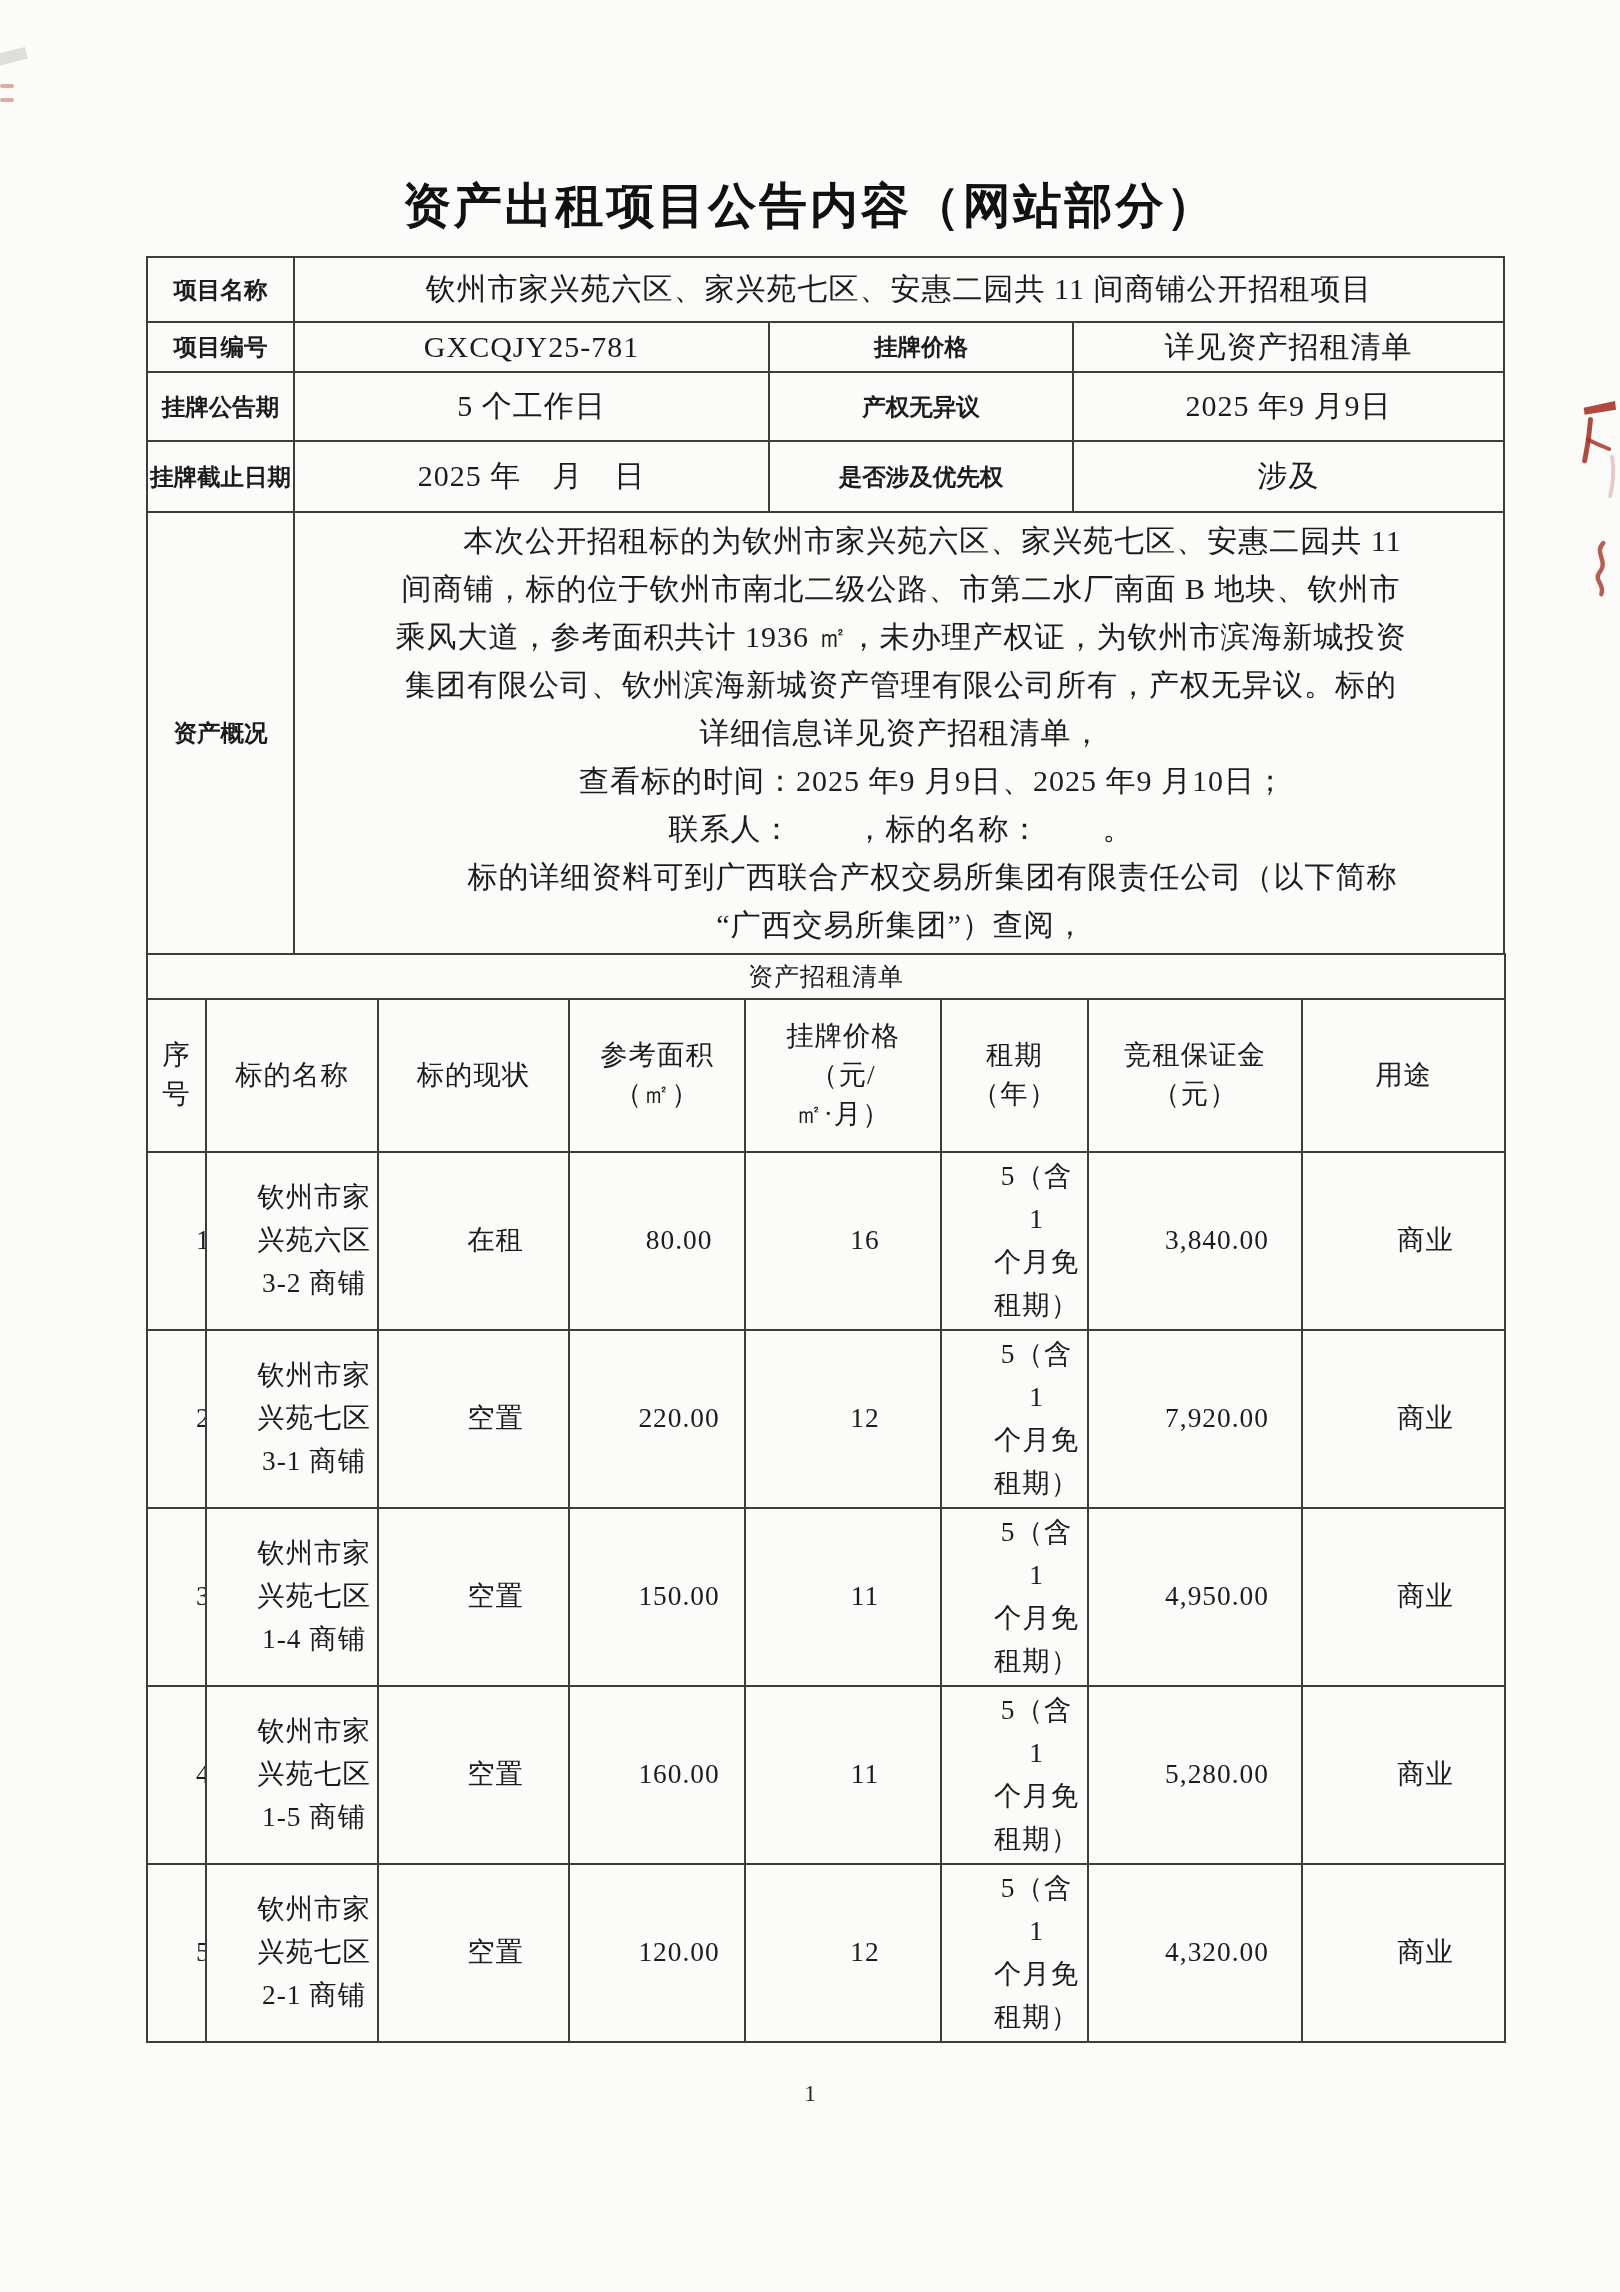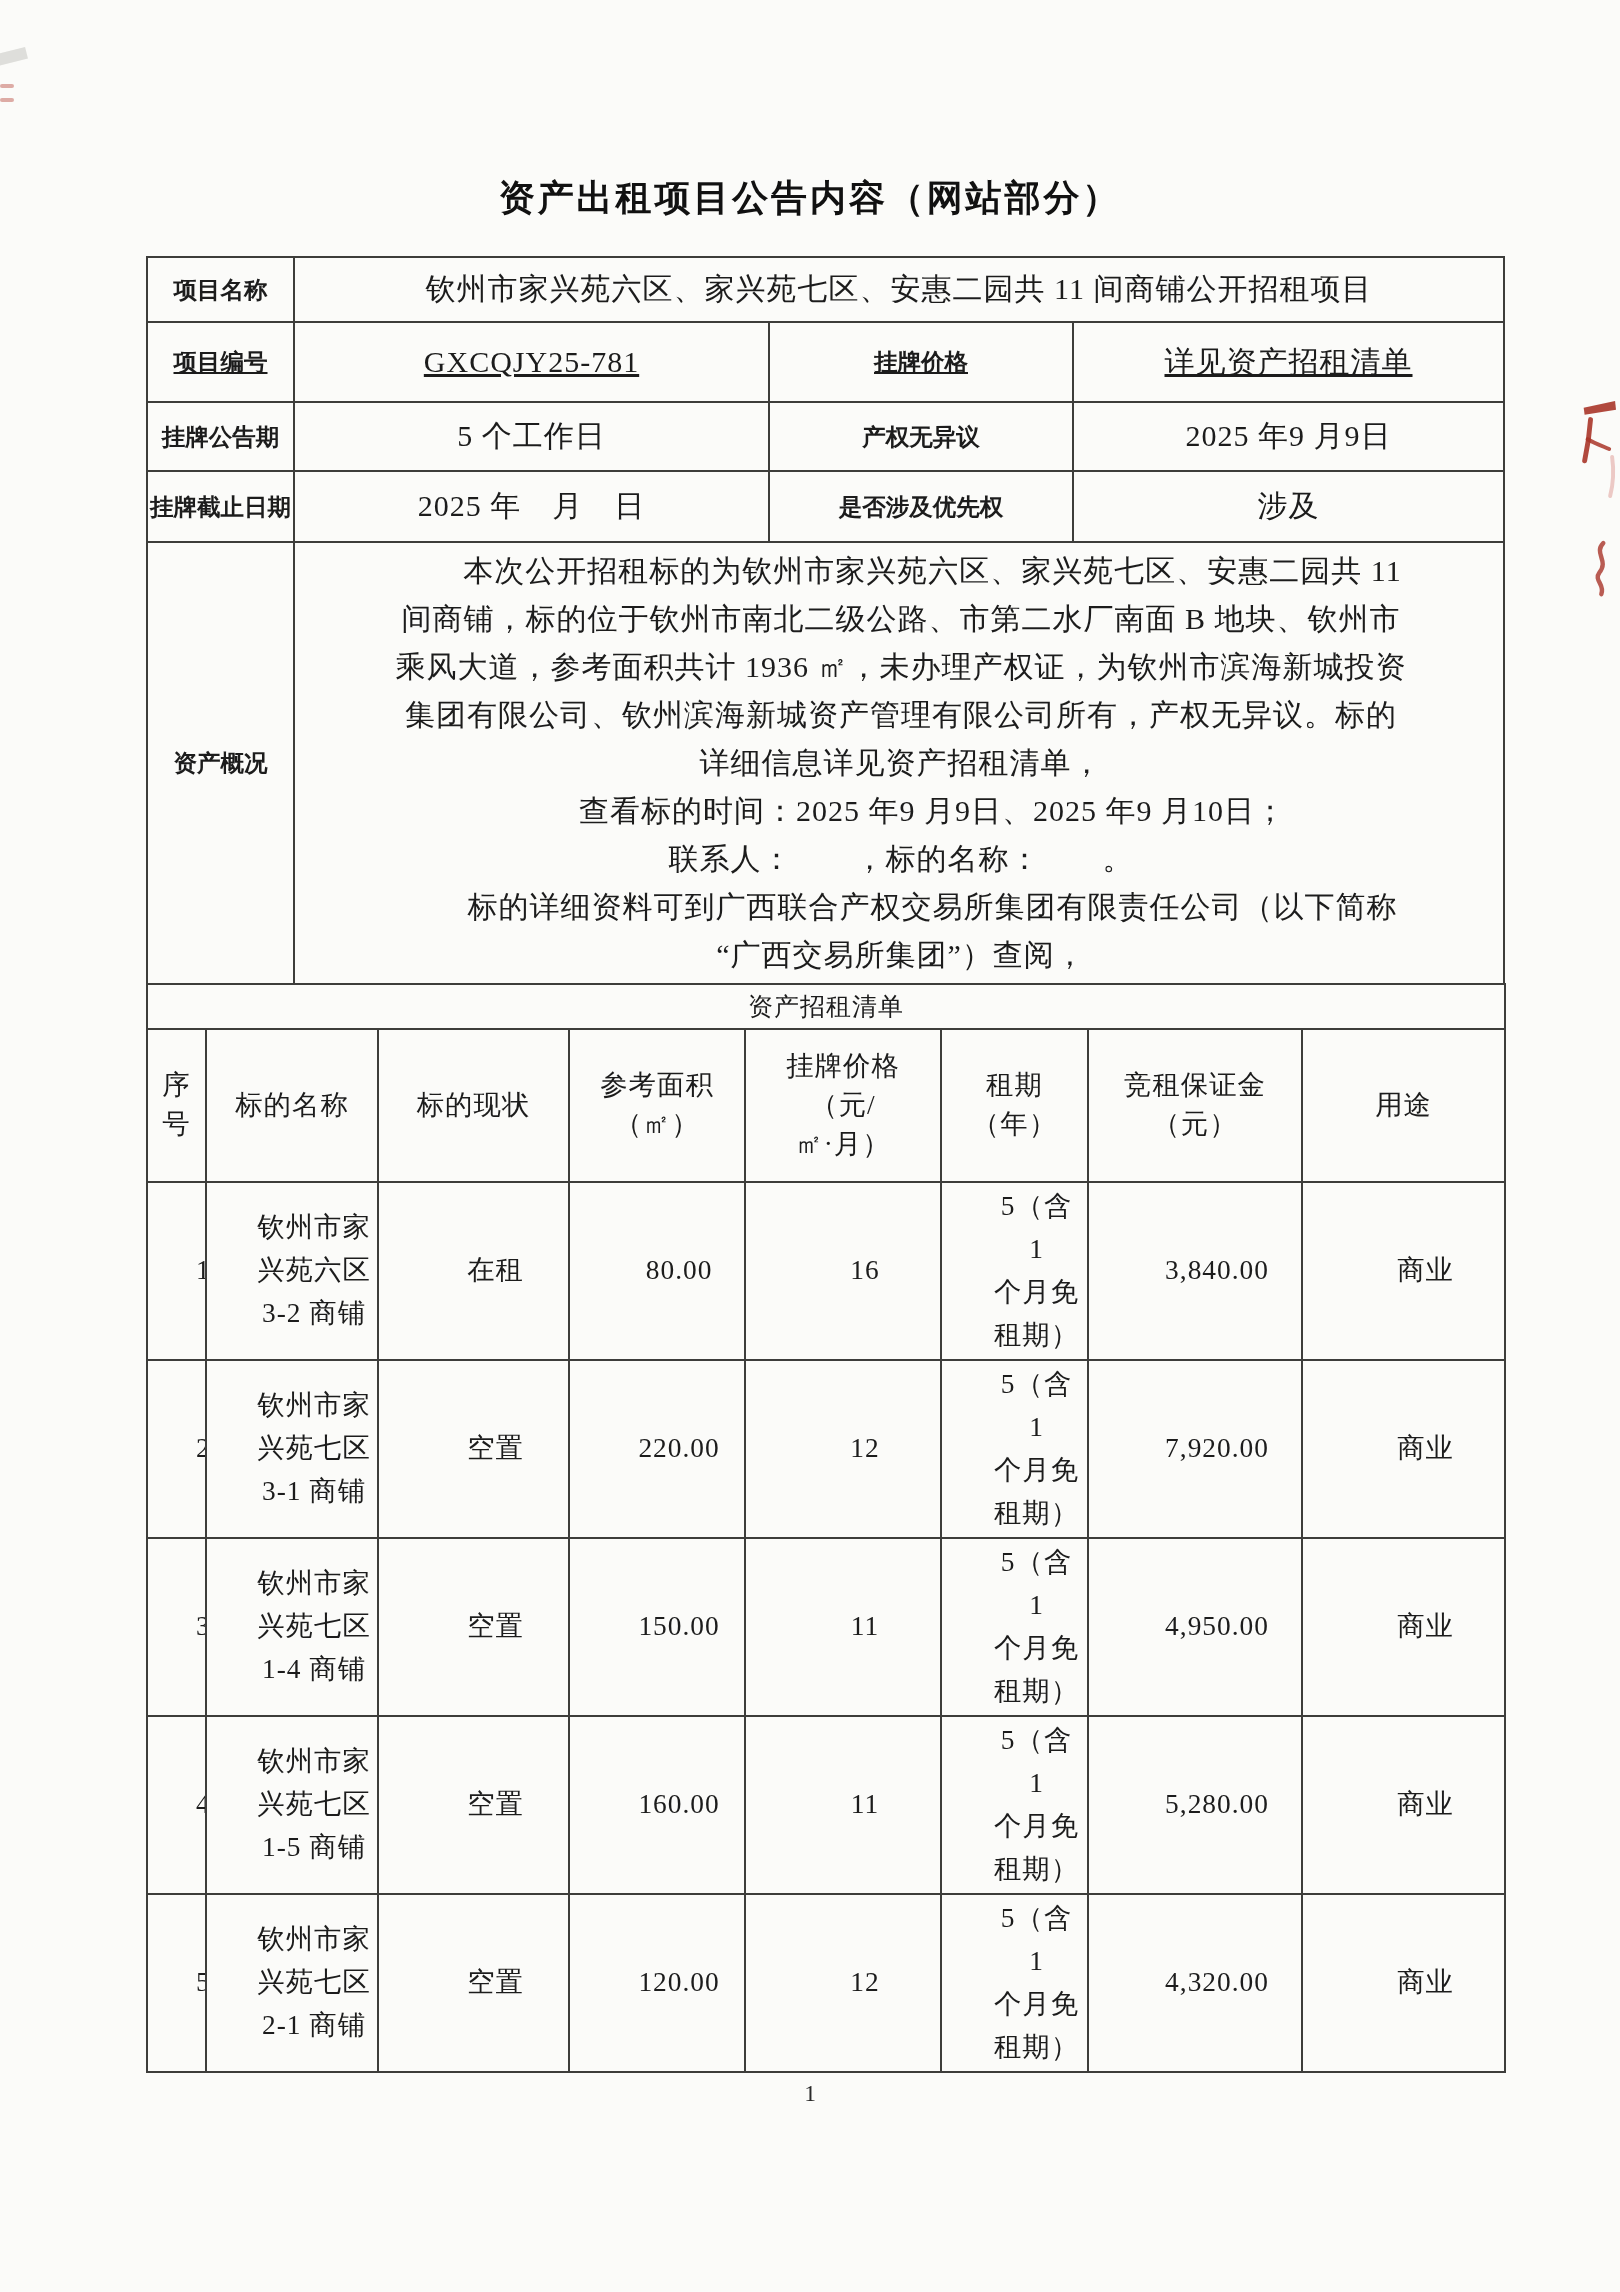--- a/index.html
+++ b/index.html
@@ -14,21 +14,21 @@
     overflow: hidden;
   }
   .doc-title {
     position: absolute;
     top: 174px;
     left: 0;
     width: 100%;
     text-align: center;
     font-family: "Liberation Sans", sans-serif;
     font-weight: 700;
-    font-size: 36px;
+    font-size: 48px;
     letter-spacing: 2.9px;
     color: #111;
   }
   .tables-wrap {
     position: absolute;
     left: 146px;
     top: 256px;
     width: 1358px;
   }
   table {
@@ -48,21 +48,21 @@
   
   .t1 th.lbl {
     font-family: "Liberation Sans", sans-serif;
     font-weight: 700;
     font-size: 23.5px;
     letter-spacing: 0px;
     padding: 0;
   }
   .t1 td.val { font-size: 30px; letter-spacing: 1px; }
   .t1 tr.r1 { height: 65px; }
-  .t1 tr.r2 { height: 80px; text-decoration: underline; }
+  .t1 tr.r2 { height: 50px; }
   .t1 tr.r3 { height: 69px; }
   .t1 tr.r4 { height: 71px; }
   .t1 tr.r5 { height: 439px; }
   .t1 td.overview-cell {
     text-align: left;
     vertical-align: middle;
     padding: 3.9px 13.7px 3.9px 17.6px;
   }
   .overview-cell p {
     font-size: 30px;

